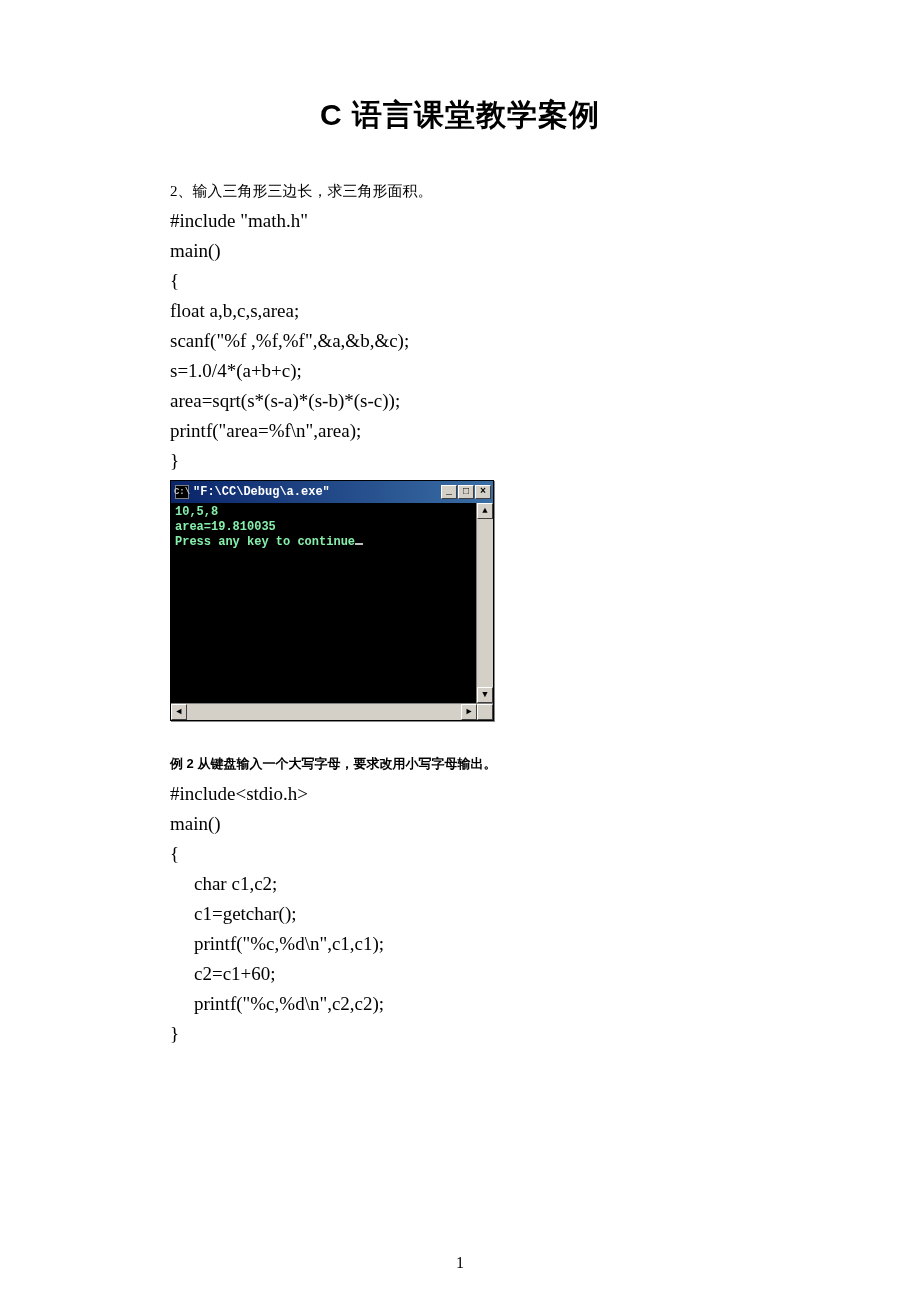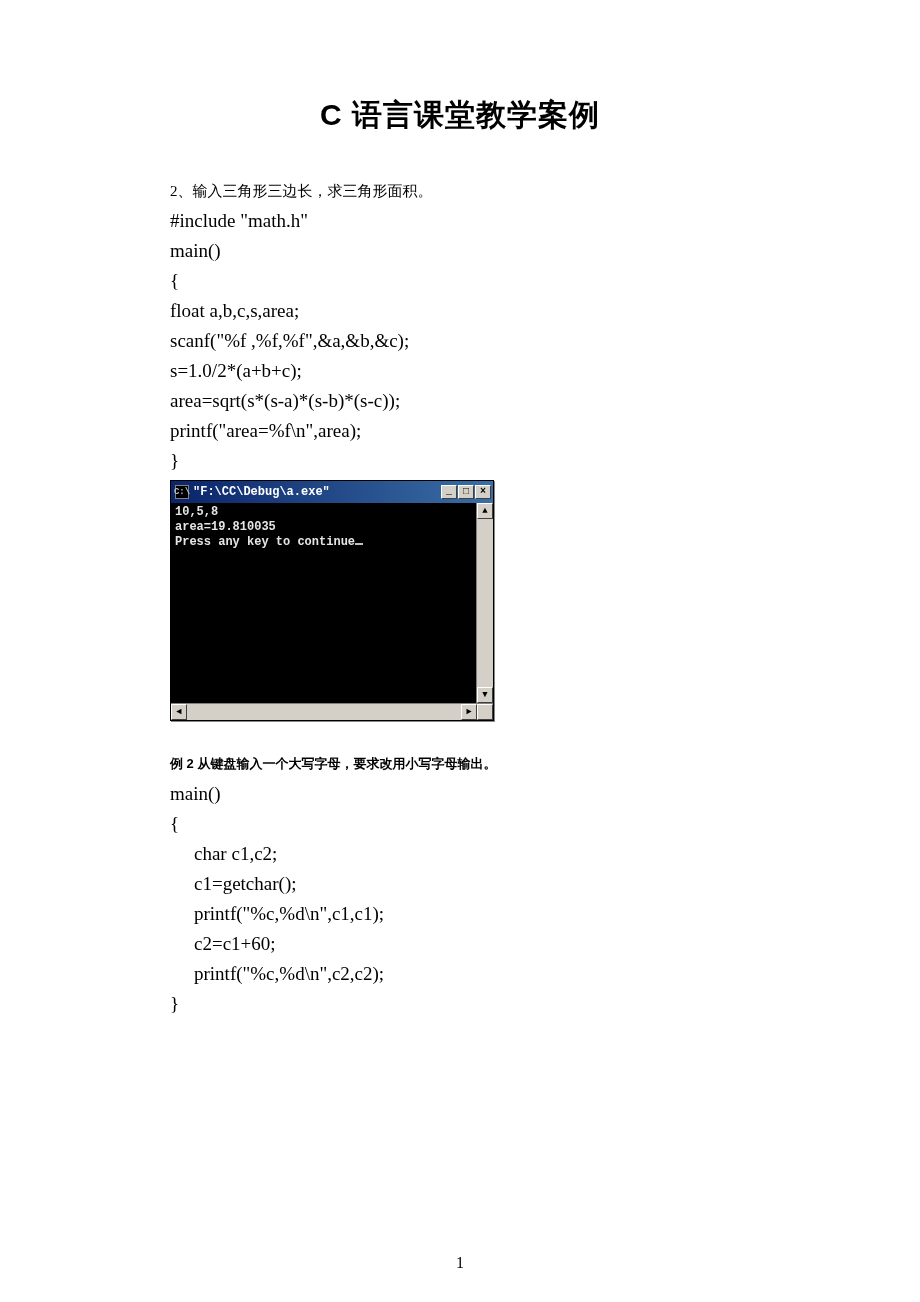--- a/index.html
+++ b/index.html
@@ -87,21 +87,21 @@
     display:flex; align-items:center; justify-content:center;
     color:#000; font-size:10px; line-height:1;
   }
   .console-body-wrap {
     display:flex;
     background:#000;
   }
   .console-body {
     flex:1;
     background:#000;
-    color:#e5e5e5;
+    color:#86efac;
     font-size:12px;
     line-height:15px;
     padding:2px 4px;
     height: 200px;
     white-space: pre;
     box-sizing:border-box;
     font-weight:bold;
   }
   .vscroll {
     width:16px;
@@ -153,21 +153,21 @@
 <div class="page">
 
   <div class="title">C 语言课堂教学案例</div>
 
   <div class="body-text">2、输入三角形三边长，求三角形面积。</div>
   <div class="code-line">#include "math.h"</div>
   <div class="code-line">main()</div>
   <div class="code-line">{</div>
   <div class="code-line">float a,b,c,s,area;</div>
   <div class="code-line">scanf("%f ,%f,%f",&amp;a,&amp;b,&amp;c);</div>
-  <div class="code-line">s=1.0/2*(a+b+c);</div>
+  <div class="code-line">s=1.0/4*(a+b+c);</div>
   <div class="code-line">area=sqrt(s*(s-a)*(s-b)*(s-c));</div>
   <div class="code-line">printf("area=%f\n",area);</div>
   <div class="code-line">}</div>
 
   <div class="console-window">
     <div class="titlebar">
       <div class="titlebar-icon">C:\</div>
       <div class="titlebar-text">"F:\CC\Debug\a.exe"</div>
       <div class="titlebar-buttons">
         <div class="win-btn">_</div>
@@ -186,20 +186,21 @@
     </div>
     <div class="hscroll">
       <div class="sbtn">◄</div>
       <div class="track"></div>
       <div class="sbtn">►</div>
       <div class="grip"></div>
     </div>
   </div>
 
   <div class="example-heading">例 2 从键盘输入一个大写字母，要求改用小写字母输出。</div>
+  <div class="code-line">#include&lt;stdio.h&gt;</div>
   <div class="code-line">main()</div>
   <div class="code-line">{</div>
   <div class="code-line indent">char c1,c2;</div>
   <div class="code-line indent">c1=getchar();</div>
   <div class="code-line indent">printf("%c,%d\n",c1,c1);</div>
   <div class="code-line indent">c2=c1+60;</div>
   <div class="code-line indent">printf("%c,%d\n",c2,c2);</div>
   <div class="code-line">}</div>
 
   <div class="page-number">1</div>

